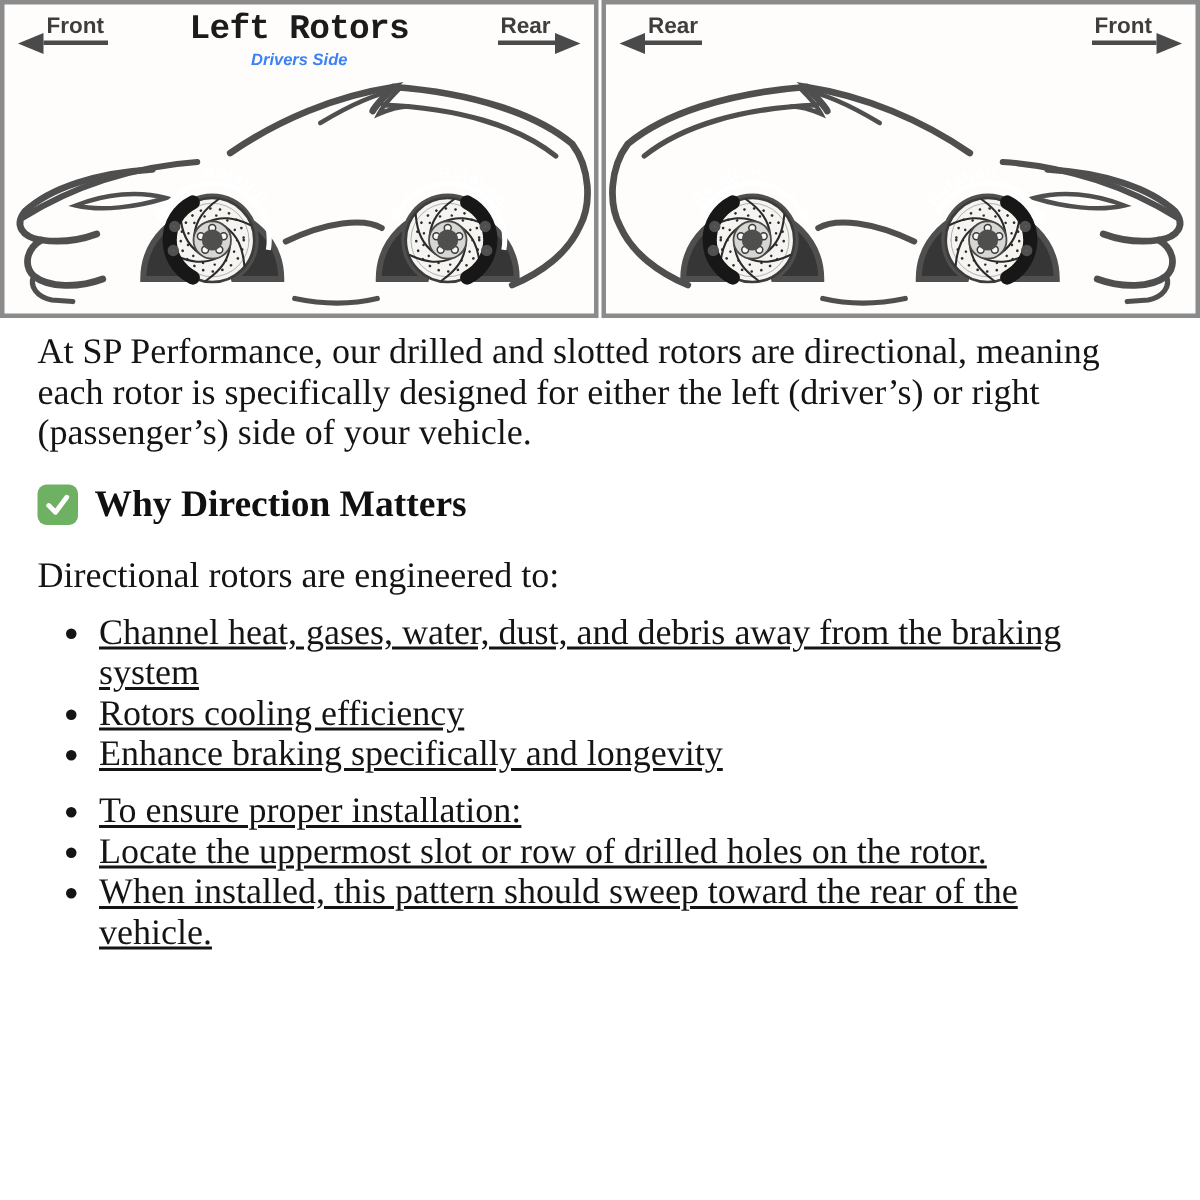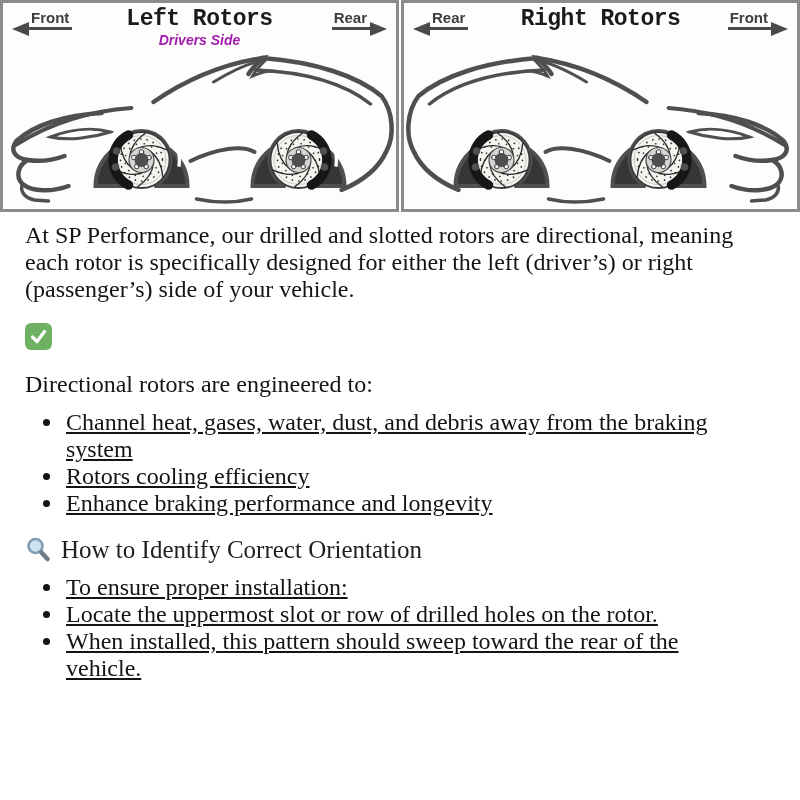--- a/index.html
+++ b/index.html
@@ -18,21 +18,21 @@
     position:relative; overflow:hidden;
   }
   .panel-header { position:relative; height:46px; }
   .panel-title {
     text-align:center; font-family:Liberation Mono, monospace;
     font-weight:bold; font-size:23px; letter-spacing:-0.5px;
     line-height:25px; padding-top:4px; color:#1b1b1b;
   }
   .panel-subtitle {
     text-align:center; font-family:"Liberation Sans", sans-serif;
-    font-weight:bold; font-style:italic; font-size:14px; color:#a21caf;
+    font-weight:bold; font-style:italic; font-size:11px; color:#3b82f6;
     line-height:16px;
   }
   .dir { position:absolute; top:7px; display:flex; align-items:flex-end;
          font-family:"Liberation Sans", sans-serif; font-weight:bold;
          font-size:15px; color:#3e3e3e; }
   .dir.left { left:9px; }  .dir.right { right:9px; }
   .dir .txt { border-bottom:3px solid #4a4a4a; padding:0 3px 1px 2px; line-height:16px; }
   .tri { width:0; height:0; border-top:7px solid transparent; border-bottom:7px solid transparent; margin-bottom:-6px; }
   .tri.l { border-right:17px solid #4a4a4a; }
   .tri.r { border-left:17px solid #4a4a4a; }
@@ -168,21 +168,20 @@
       </g>
     </svg>
   </div>
 
   <div class="panel">
     <div class="panel-header">
       <div class="dir left">
         <span class="tri l"></span>
         <span class="txt">Rear</span>
       </div>
-      <div class="panel-title">Right Rotors</div>
       <div class="dir right">
         <span class="txt">Front</span>
         <span class="tri r"></span>
       </div>
     </div>
     <svg class="car-svg" viewBox="0 0 392 160">
       <use href="#car-body" transform="translate(392,0) scale(-1,1)"></use>
       <g transform="translate(97,111)">
         <use href="#rot-cw"></use>
         <text class="rot-text"><textPath href="#tp-cw" startOffset="5">Rotation</textPath></text>
@@ -199,37 +198,31 @@
 <div class="content">
 
   <p class="intro">At SP Performance, our drilled and slotted rotors are directional, meaning each rotor is specifically designed for either the left (driver’s) or right (passenger’s) side of your vehicle.</p>
 
   <h2 class="h-why">
     <span class="check-badge">
       <svg width="19" height="19" viewBox="0 0 19 19">
         <polyline points="3.5,10 8,14.5 15.5,4.5" fill="none" stroke="#ffffff" stroke-width="3.2" stroke-linecap="round" stroke-linejoin="round"></polyline>
       </svg>
     </span>
+    <span>Why Direction Matters</span>
   </h2>
 
   <p class="lead">Directional rotors are engineered to:</p>
 
   <ul class="blist">
     <li>Channel heat, gases, water, dust, and debris away from the braking system</li>
     <li>Rotors cooling efficiency</li>
-    <li>Enhance braking performance and longevity</li>
+    <li>Enhance braking specifically and longevity</li>
   </ul>
 
-  <h3 class="h-how">
-    <svg class="mag-svg" width="27" height="27" viewBox="0 0 27 27">
-      <circle cx="10.5" cy="10" r="7" fill="#cfe4f2" stroke="#7e9cb2" stroke-width="2.6"></circle>
-      <line x1="16.5" y1="16.5" x2="22.5" y2="23" stroke="#6d7f8c" stroke-width="4.6" stroke-linecap="round"></line>
-    </svg>
-    <span>How to Identify Correct Orientation</span>
-  </h3>
 
   <ul class="blist">
     <li>To ensure proper installation:</li>
     <li>Locate the uppermost slot or row of drilled holes on the rotor.</li>
     <li>When installed, this pattern should sweep toward the rear of the vehicle.</li>
   </ul>
 
 </div>
 
 </body></html>

